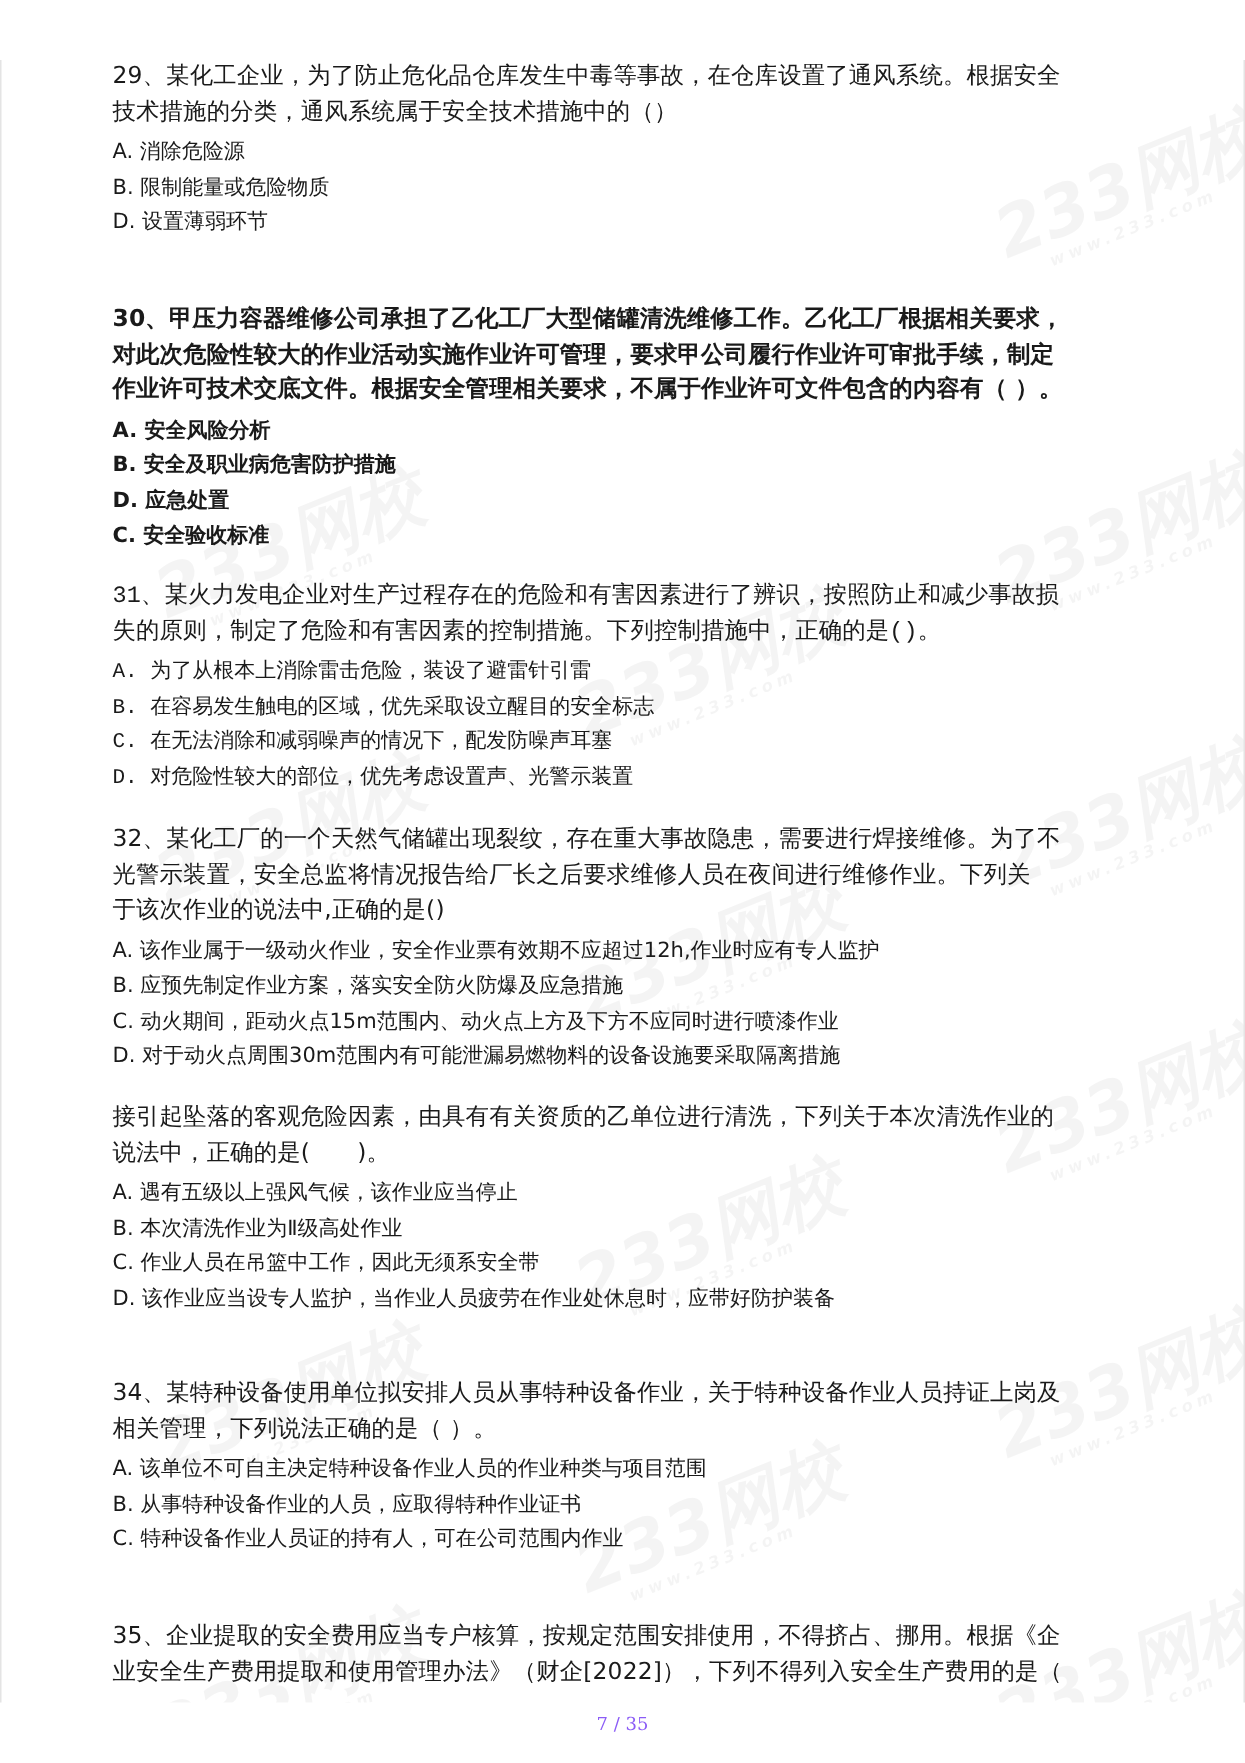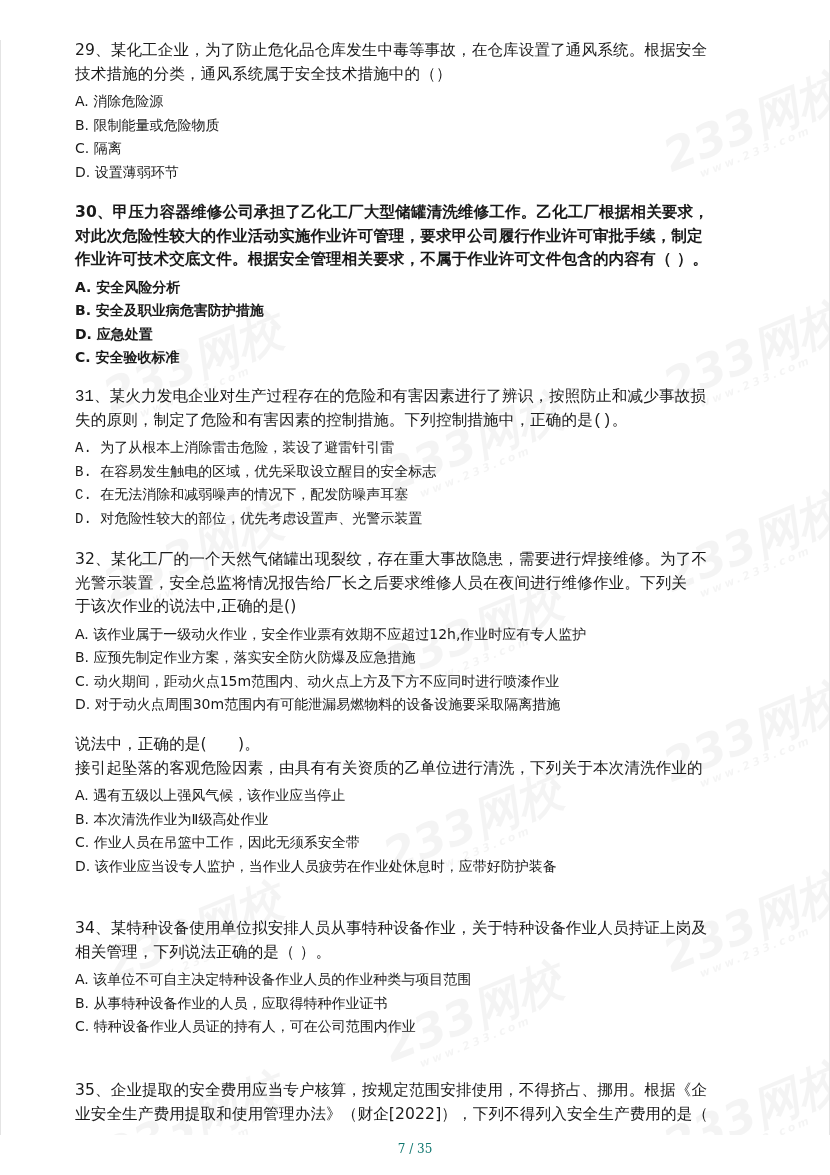--- a/index.html
+++ b/index.html
@@ -10,21 +10,21 @@
   .content { position:absolute; left:74px; top:0; width:680px; }
   .question { margin:0 0 0 0; }
   .stem { font-size:15.6px; line-height:23.5px; margin:0; letter-spacing:0.1px; }
   .opt { font-size:14px; line-height:23.5px; margin:0; white-space:nowrap; }
   .opts { margin-top:4px; }
   .watermark { position:absolute; color:rgba(0,0,0,0.045); font-weight:bold; font-style:italic;
                transform:rotate(-22deg); pointer-events:none; white-space:nowrap; }
   .watermark .big { font-size:46px; display:block; line-height:44px; }
   .watermark .small { font-size:11px; display:block; letter-spacing:3px; margin-left:26px; }
   .pager { position:absolute; left:0; width:830px; top:1142px; text-align:center;
-           font-family:"DejaVu Serif", "Liberation Serif", serif; font-size:12px; color:#0f766e; }
+           font-family:"DejaVu Serif", "Liberation Serif", serif; font-size:12px; color:#8b5cf6; }
 </style>
 </head>
 <body>
 
 <div class="page">
 
   <div class="watermark" style="left:660px; top:60px;">
     <span class="big">233网校</span>
       <span class="small">www.233.com</span>
   </div>
@@ -82,21 +82,20 @@
   </div>
 
   <div class="content">
 
     <div class="question" style="position:absolute; top:-1px; left:0;">
       <p class="stem">29、某化工企业，为了防止危化品仓库发生中毒等事故，在仓库设置了通风系统。根据安全</p>
       <p class="stem">技术措施的分类，通风系统属于安全技术措施中的（）</p>
       <div class="opts">
         <p class="opt">A. 消除危险源</p>
         <p class="opt">B. 限制能量或危险物质</p>
-        <p class="opt">C. 隔离</p>
         <p class="opt">D. 设置薄弱环节</p>
       </div>
     </div>
 
     <div class="question" style="position:absolute; top:161px; left:0;font-weight:bold;">
       <p class="stem">30、甲压力容器维修公司承担了乙化工厂大型储罐清洗维修工作。乙化工厂根据相关要求，</p>
       <p class="stem">对此次危险性较大的作业活动实施作业许可管理，要求甲公司履行作业许可审批手续，制定</p>
       <p class="stem">作业许可技术交底文件。根据安全管理相关要求，不属于作业许可文件包含的内容有（ ）。</p>
       <div class="opts">
         <p class="opt">A. 安全风险分析</p>
@@ -123,22 +122,22 @@
       <p class="stem">于该次作业的说法中,正确的是()</p>
       <div class="opts">
         <p class="opt">A. 该作业属于一级动火作业，安全作业票有效期不应超过12h,作业时应有专人监护</p>
         <p class="opt">B. 应预先制定作业方案，落实安全防火防爆及应急措施</p>
         <p class="opt">C. 动火期间，距动火点15m范围内、动火点上方及下方不应同时进行喷漆作业</p>
         <p class="opt">D. 对于动火点周围30m范围内有可能泄漏易燃物料的设备设施要采取隔离措施</p>
       </div>
     </div>
 
     <div class="question" style="position:absolute; top:693px; left:0;">
+      <p class="stem">接引起坠落的客观危险因素，由具有有关资质的乙单位进行清洗，下列关于本次清洗作业的</p>
       <p class="stem">说法中，正确的是(　　)。</p>
-      <p class="stem">接引起坠落的客观危险因素，由具有有关资质的乙单位进行清洗，下列关于本次清洗作业的</p>
       <div class="opts">
         <p class="opt">A. 遇有五级以上强风气候，该作业应当停止</p>
         <p class="opt">B. 本次清洗作业为Ⅱ级高处作业</p>
         <p class="opt">C. 作业人员在吊篮中工作，因此无须系安全带</p>
         <p class="opt">D. 该作业应当设专人监护，当作业人员疲劳在作业处休息时，应带好防护装备</p>
       </div>
     </div>
 
     <div class="question" style="position:absolute; top:877px; left:0;">
       <p class="stem">34、某特种设备使用单位拟安排人员从事特种设备作业，关于特种设备作业人员持证上岗及</p>

